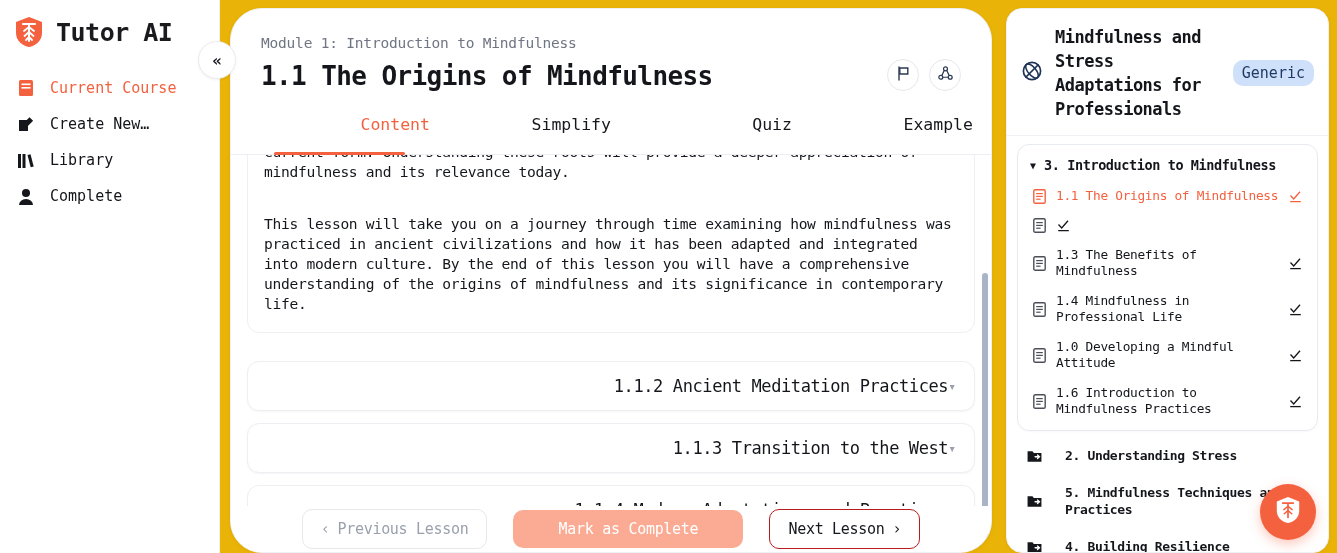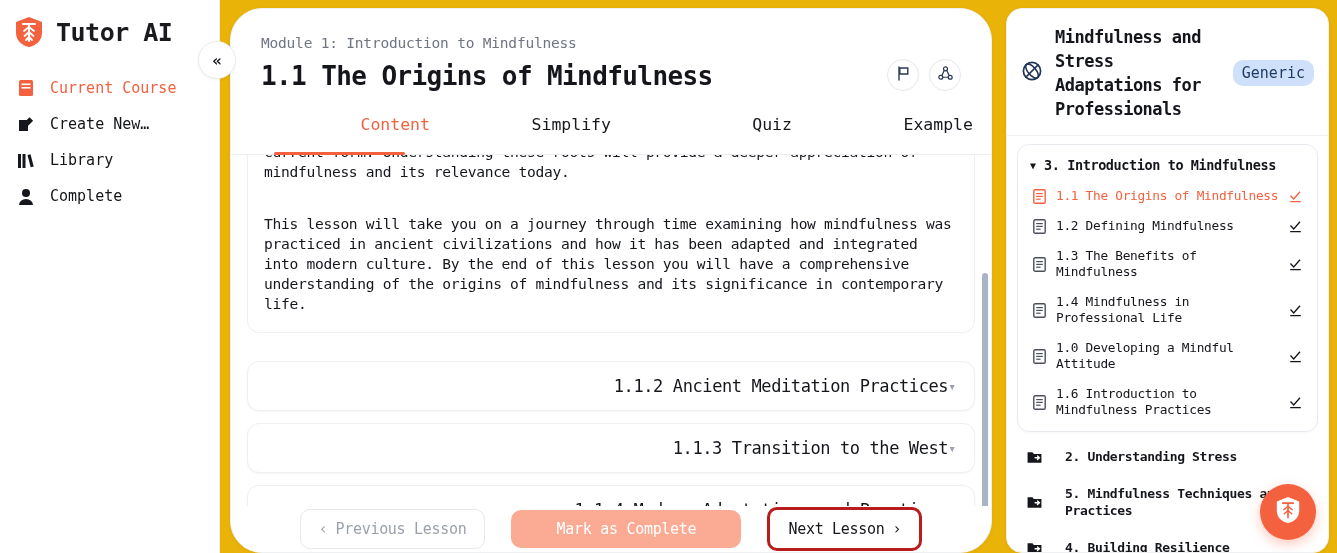--- a/index.html
+++ b/index.html
@@ -94,21 +94,21 @@
     position:absolute; left:0; right:0; bottom:0; height:46px;
     background:#ffffff; display:flex; align-items:center; justify-content:center;
     gap:26px; padding: 0 24px;
   }
   .fbtn {
     border-radius:10px; font-size:15px; padding:10px 18px; cursor:pointer;
     display:flex; align-items:center; gap:8px; letter-spacing:-0.3px;
   }
   .fbtn.ghost { border:1px solid #e6e8ec; background:#fff; color:#9aa1ad; }
   .fbtn.primary { background:#fbab94; color:#ffffff; border:none; min-width:230px; justify-content:center; }
-  .fbtn.next { border:3px solid #b91c1c; background:#fff; color:#14161b; }
+  .fbtn.next { border:1px solid #b91c1c; background:#fff; color:#14161b; }
 
   
   .right-wrap { flex:0 0 337px; padding: 8px 8px 0 6px; height:553px; }
   .right {
     background:#fff; border:1px solid #eef0f2; border-radius:16px;
     height:545px; box-shadow:0 1px 4px rgba(16,24,40,.05);
     overflow:hidden; position:relative;
   }
   .course-head { display:flex; align-items:center; gap:12px; padding:16px 14px 14px 14px;
                  border-bottom:1px solid #eff1f4; }
@@ -336,21 +336,20 @@
 
           <div class="lesson-row">
             <span class="l-ico">
               <svg width="13" height="15" viewBox="0 0 13 15">
                   <rect x="0.8" y="0.8" width="11.4" height="13.4" rx="1.3" fill="none" stroke="#4a4f59" stroke-width="1.4"></rect>
                   <rect x="3.2" y="4" width="6.6" height="1.2" fill="#4a4f59"></rect>
                   <rect x="3.2" y="6.8" width="6.6" height="1.2" fill="#4a4f59"></rect>
                   <rect x="3.2" y="9.6" width="4.4" height="1.2" fill="#4a4f59"></rect>
                 </svg>
             </span>
-            <span class="lname">1.2 Defining Mindfulness</span>
             <span class="l-check">
               <svg width="13" height="13" viewBox="0 0 13 13">
                   <path d="M1.5 5.5 L4.7 9 L11 1.8" fill="none" stroke="#14161b" stroke-width="1.3"></path>
                   <path d="M1.2 11.6 h10.6" stroke="#14161b" stroke-width="1.3"></path>
                 </svg>
             </span>
           </div>
 
           <div class="lesson-row">
             <span class="l-ico">

